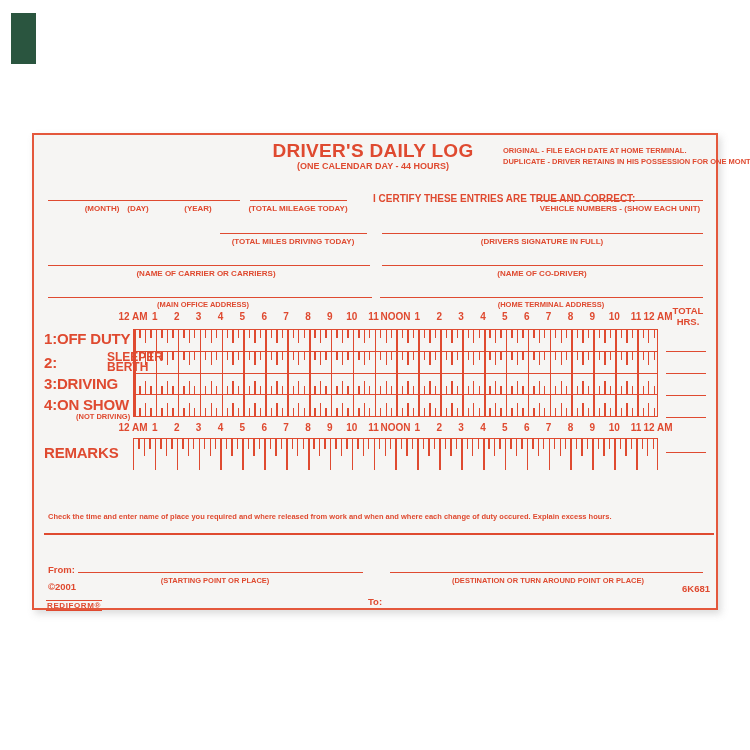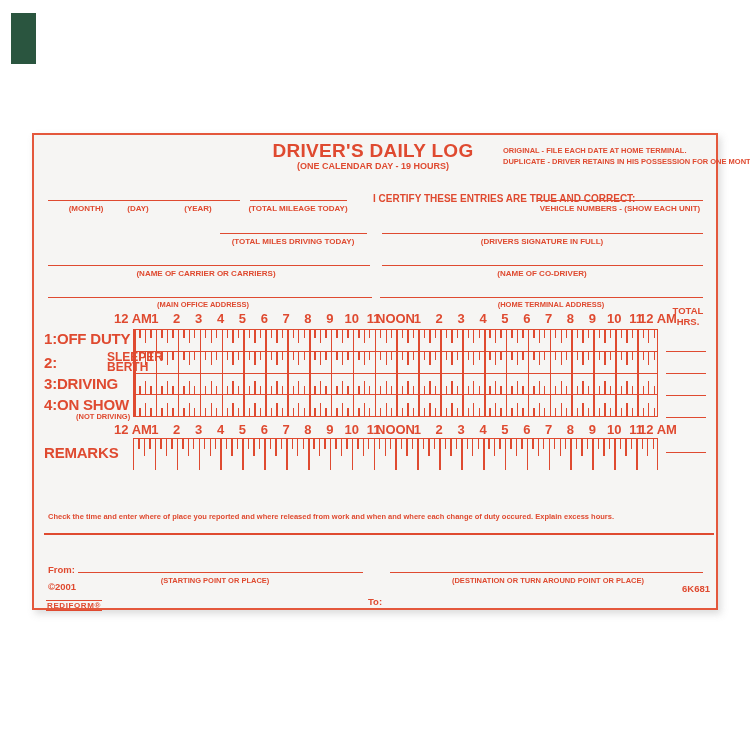--- a/index.html
+++ b/index.html
@@ -20,21 +20,21 @@
   }
   .abs{position:absolute;white-space:nowrap;}
   .title{left:133px;top:140px;width:480px;text-align:center;font-size:19px;letter-spacing:.3px;}
   .subtitle{left:133px;top:161px;width:480px;text-align:center;font-size:9px;}
   .dist{left:503px;top:145px;font-size:7.5px;line-height:11px;white-space:nowrap;}
   .certify{left:373px;top:193px;font-size:10px;}
   .fline{position:absolute;border-top:1.5px solid var(--red);height:0;}
   .cap{position:absolute;font-size:7.5px;transform:translateX(-50%);white-space:nowrap;}
   .cap2{position:absolute;font-size:8px;transform:translateX(-50%);white-space:nowrap;}
   .timerow{position:absolute;left:133px;width:525px;height:10px;}
-  .timerow span{position:absolute;top:0;transform:translateX(-50%);font-size:13px;white-space:nowrap;}
+  .timerow span{position:absolute;top:0;transform:translateX(-50%);font-size:10px;white-space:nowrap;}
   .totalhrs{left:662px;top:306px;width:52px;text-align:center;font-size:9.5px;line-height:10.5px;}
   .grid-box{position:absolute;left:133px;top:329px;width:525px;height:88px;border:1.5px solid var(--red);box-sizing:border-box;display:flex;flex-direction:column;}
   .duty-track{position:relative;flex:1;}
   .duty-track + .duty-track{border-top:1.5px solid var(--red);}
   .t-hours{position:absolute;left:0;top:0;right:0;bottom:0;
     background:repeating-linear-gradient(90deg,var(--red) 0,var(--red) 1.5px,transparent 1.5px,transparent 21.875px);}
   .t-half{position:absolute;left:0;right:0;height:62%;
     background:repeating-linear-gradient(90deg,var(--red) 0,var(--red) 1.4px,transparent 1.4px,transparent 10.9375px);}
   .t-quarter{position:absolute;left:0;right:0;height:38%;
     background:repeating-linear-gradient(90deg,var(--red) 0,var(--red) 1.3px,transparent 1.3px,transparent 5.46875px);}
@@ -54,29 +54,29 @@
   .brand{font-size:8px;letter-spacing:.6px;border-top:1px solid var(--red);border-bottom:1px solid var(--red);padding:0 1px;}
 </style>
 </head>
 <body>
 
 <div class="chip"></div>
 
 <div class="sheet"></div>
 
 <div class="abs title">DRIVER'S DAILY LOG</div>
-<div class="abs subtitle">(ONE CALENDAR DAY - 19 HOURS)</div>
+<div class="abs subtitle">(ONE CALENDAR DAY - 44 HOURS)</div>
 <div class="abs dist">
   <div>ORIGINAL - FILE EACH DATE AT HOME TERMINAL.</div>
   <div>DUPLICATE - DRIVER RETAINS IN HIS POSSESSION FOR ONE MONTH.</div>
 </div>
 <div class="abs certify">I CERTIFY THESE ENTRIES ARE TRUE AND CORRECT:</div>
 
 <div class="fline" style="left:48px;top:200px;width:192px;"></div>
-<div class="cap2" style="left:86px;top:204px;">(MONTH)</div>
+<div class="cap2" style="left:102px;top:204px;">(MONTH)</div>
 <div class="cap2" style="left:138px;top:204px;">(DAY)</div>
 <div class="cap2" style="left:198px;top:204px;">(YEAR)</div>
 
 <div class="fline" style="left:250px;top:200px;width:97px;"></div>
 <div class="cap2" style="left:298px;top:204px;">(TOTAL MILEAGE TODAY)</div>
 
 <div class="fline" style="left:537px;top:200px;width:166px;"></div>
 <div class="cap2" style="left:620px;top:204px;">VEHICLE NUMBERS - (SHOW EACH UNIT)</div>
 
 <div class="fline" style="left:220px;top:233px;width:147px;"></div>
@@ -196,21 +196,21 @@
     <span style="left: 100%;">12 AM</span>
   </div>
 <div class="abs duty-big" style="left:44px;top:444px;">REMARKS</div>
 <div class="remarks-band">
   <div class="t-quarter"></div>
     <div class="t-half"></div>
     <div class="t-hours"></div>
 </div>
 
 <div class="abs instructions">
-  <div>Check the time and enter where of place you reported and where released from work and when and where each change of duty occured.  Explain excess hours.</div>
+  <div>Check the time and enter name of place you required and where released from work and when and where each change of duty occured.  Explain excess hours.</div>
 </div>
 <div class="fline bigrule"></div>
 
 <div class="abs ftlabel" style="left:48px;top:564px;">From:</div>
 <div class="fline" style="left:78px;top:572px;width:285px;"></div>
 <div class="cap" style="left:215px;top:576px;">(STARTING POINT OR PLACE)</div>
 
 <div class="abs ftlabel" style="left:368px;top:596px;">To:</div>
 <div class="fline" style="left:390px;top:572px;width:313px;"></div>
 <div class="cap" style="left:548px;top:576px;">(DESTINATION OR TURN AROUND POINT OR PLACE)</div>

